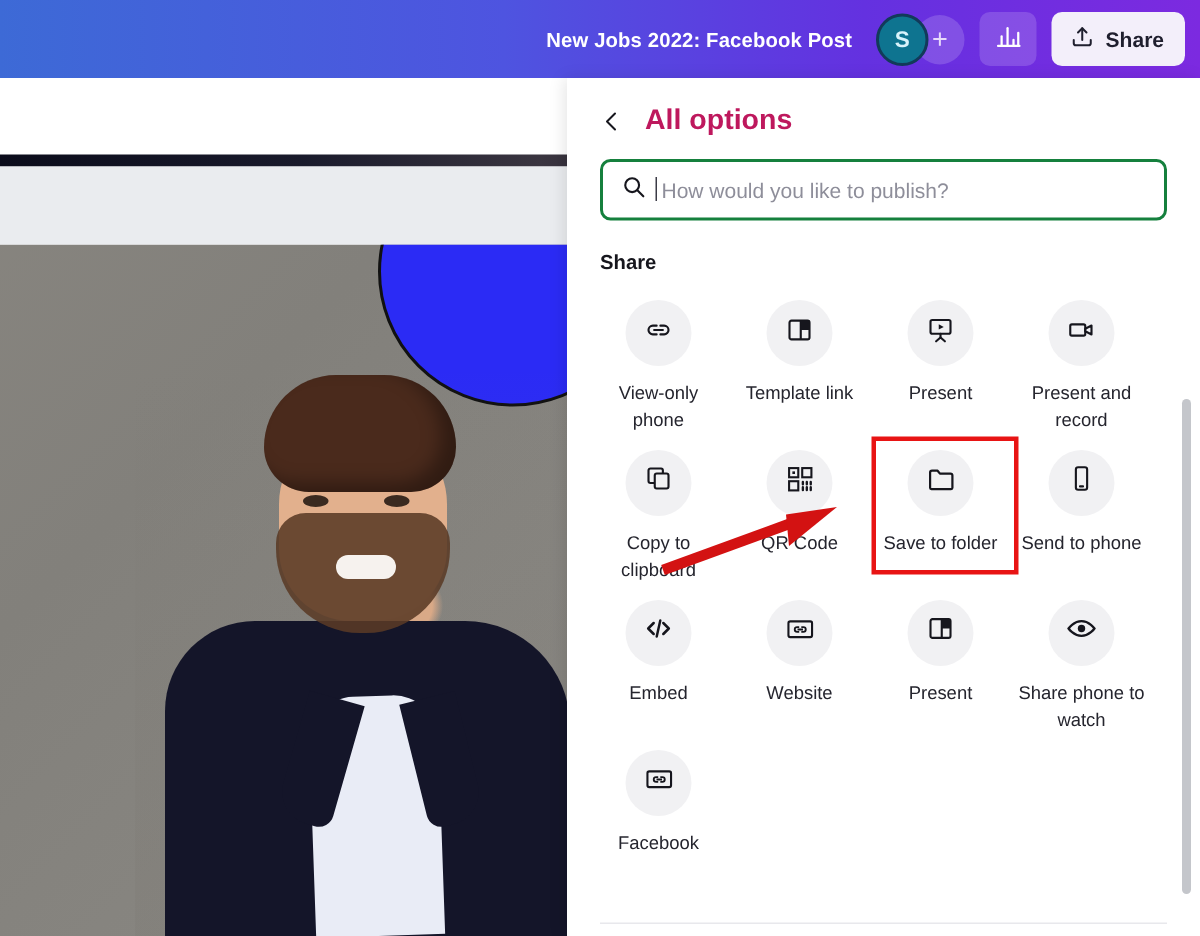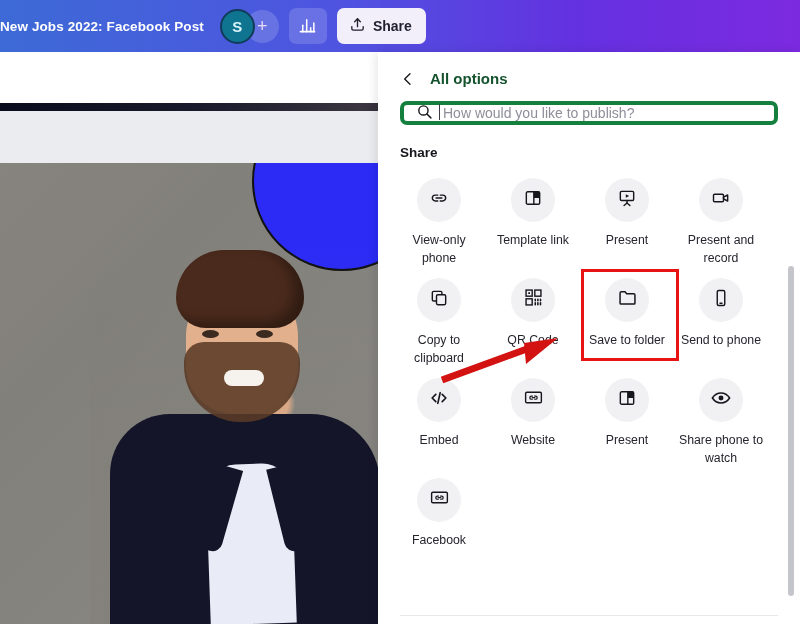--- a/index.html
+++ b/index.html
@@ -8,21 +8,21 @@
     overflow: hidden;
     font-family: "Liberation Sans", sans-serif;
     background: #fff;
   }
   #app { position: relative; width: 800px; height: 624px; overflow: hidden; }
 
   
   .topbar {
     position: absolute; left: 0; top: 0; width: 800px; height: 52px;
     background: linear-gradient(90deg, #3d6ad6 0%, #4e54e0 42%, #6431e0 72%, #7c2ae0 100%);
-    display: flex; align-items: center; 
+    display: flex; align-items: center; justify-content: flex-end;
     padding-right: 10px; gap: 10px; z-index: 5;
   }
   .doc-title {
     color: #ffffff; font-size: 13.5px; font-weight: bold; letter-spacing: .1px;
     white-space: nowrap;
   }
   .avatar-group { position: relative; display: flex; align-items: center; margin-left: 6px; }
   .avatar {
     width: 35px; height: 35px; border-radius: 50%;
     background: #0e7490; border: 2px solid #123a5a;
@@ -116,25 +116,25 @@
 
   
   .panel {
     position: absolute; left: 378px; top: 52px; width: 422px; height: 572px;
     background: #ffffff; z-index: 10;
     box-shadow: -2px 0 10px rgba(0,0,0,.10);
     overflow: hidden;
   }
   .panel-head { display: flex; align-items: center; gap: 14px; padding: 18px 0 0 22px; }
   .back-chevron { width: 16px; height: 16px; display: block; }
-  .panel-title { font-size: 15px; font-weight: bold; color: #14532d; }
+  .panel-title { font-size: 19px; font-weight: bold; color: #be185d; }
 
   .searchbox {
-    margin: 14px 22px 0 22px; height: 24px;
-    border: 4px solid #15803d; border-radius: 7px;
+    margin: 14px 22px 0 22px; height: 41px;
+    border: 2px solid #15803d; border-radius: 7px;
     display: flex; align-items: center; gap: 10px; padding: 0 12px;
     background: #fff;
   }
   .search-placeholder { color: #8e8e9a; font-size: 14px; position: relative; }
   .search-placeholder::before {
     content: ""; position: absolute; left: -4px; top: -1px; width: 1px; height: 16px; background: #3b3b46;
   }
 
   .section-label { margin: 20px 0 0 22px; font-size: 13.5px; font-weight: bold; color: #16161d; }
 

